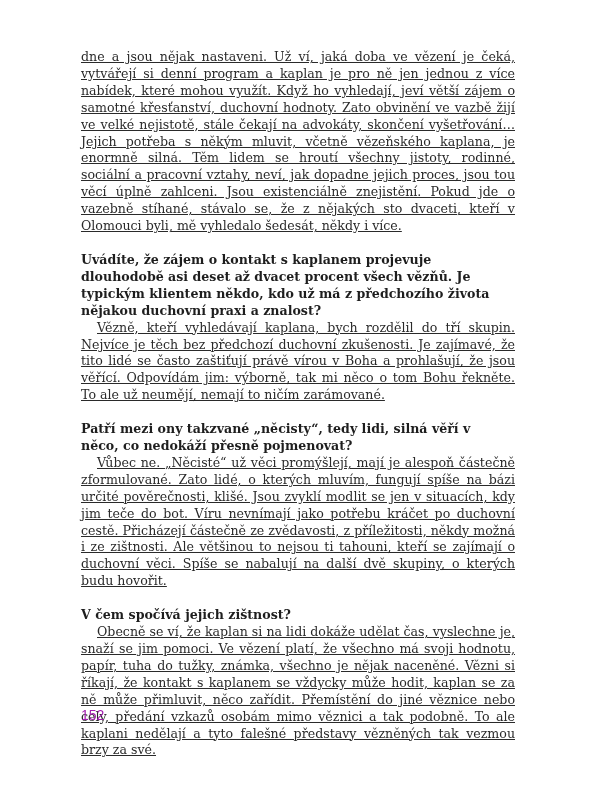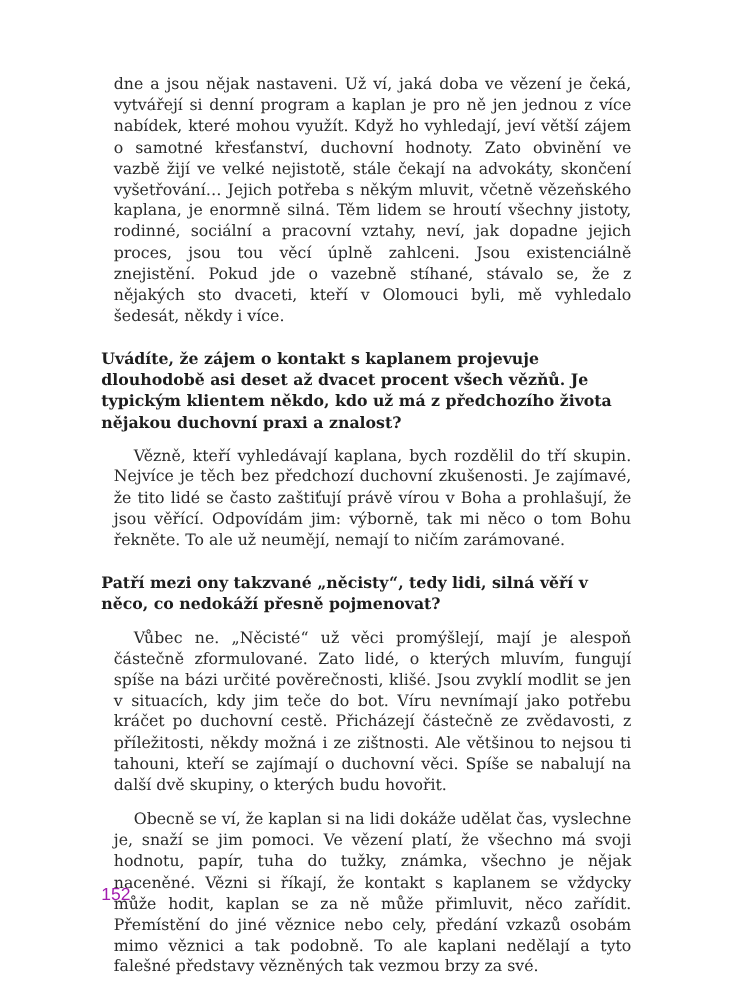--- a/index.html
+++ b/index.html
@@ -8,21 +8,21 @@
     position: absolute;
     left: 81px;
     top: 49px;
     width: 434px;
     font-family: "DejaVu Serif", serif;
     font-size: 12.6px;
     line-height: 16.9px;
     color: #2a2a2a;
     text-align: justify;
   }
-  .para { margin: 10px; text-indent: 0; }
+  .para { margin: 0; text-indent: 0; text-decoration: underline; }
   .para.indent { text-indent: 16px; }
   .heading {
     margin: 17px 12px 0 0;
     font-weight: bold;
     color: #1e1e1e;
     text-align: left;
   }
   .page-number {
     position: absolute;
     left: 81px;
@@ -34,16 +34,17 @@
 </style>
 </head>
 <body>
 
 <div class="page">
   <p class="para">dne a jsou nějak nastaveni. Už ví, jaká doba ve vězení je čeká, vytvářejí si denní program a kaplan je pro ně jen jednou z více nabídek, které mohou využít. Když ho vyhledají, jeví větší zájem o samotné křesťanství, duchovní hodnoty. Zato obvinění ve vazbě žijí ve velké nejistotě, stále čekají na advokáty, skončení vyšetřování… Jejich potřeba s někým mluvit, včetně vězeňského kaplana, je enormně silná. Těm lidem se hroutí všechny jistoty, rodinné, sociální a pracovní vztahy, neví, jak dopadne jejich proces, jsou tou věcí úplně zahlceni. Jsou existenciálně znejistění. Pokud jde o vazebně stíhané, stávalo se, že z nějakých sto dvaceti, kteří v Olomouci byli, mě vyhledalo šedesát, někdy i více.</p>
   <p class="heading">Uvádíte, že zájem o kontakt s kaplanem projevuje dlouhodobě asi deset až dvacet procent všech vězňů. Je typickým klientem někdo, kdo už má z předchozího života nějakou duchovní praxi a znalost?</p>
   <p class="para indent">Vězně, kteří vyhledávají kaplana, bych rozdělil do tří skupin. Nejvíce je těch bez předchozí duchovní zkušenosti. Je zajímavé, že tito lidé se často zaštiťují právě vírou v Boha a prohlašují, že jsou věřící. Odpovídám jim: výborně, tak mi něco o tom Bohu řekněte. To ale už neumějí, nemají to ničím zarámované.</p>
   <p class="heading">Patří mezi ony takzvané „něcisty“, tedy lidi, silná věří v něco, co nedokáží přesně pojmenovat?</p>
   <p class="para indent">Vůbec ne. „Něcisté“ už věci promýšlejí, mají je alespoň částečně zformulované. Zato lidé, o kterých mluvím, fungují spíše na bázi určité pověrečnosti, klišé. Jsou zvyklí modlit se jen v situacích, kdy jim teče do bot. Víru nevnímají jako potřebu kráčet po duchovní cestě. Přicházejí částečně ze zvědavosti, z příležitosti, někdy možná i ze zištnosti. Ale většinou to nejsou ti tahouni, kteří se zajímají o duchovní věci. Spíše se nabalují na další dvě skupiny, o kterých budu hovořit.</p>
+  <p class="heading">V čem spočívá jejich zištnost?</p>
   <p class="para indent">Obecně se ví, že kaplan si na lidi dokáže udělat čas, vyslechne je, snaží se jim pomoci. Ve vězení platí, že všechno má svoji hodnotu, papír, tuha do tužky, známka, všechno je nějak naceněné. Vězni si říkají, že kontakt s kaplanem se vždycky může hodit, kaplan se za ně může přimluvit, něco zařídit. Přemístění do jiné věznice nebo cely, předání vzkazů osobám mimo věznici a tak podobně. To ale kaplani nedělají a tyto falešné představy vězněných tak vezmou brzy za své.</p>
 </div>
 
 <div class="page-number">152</div>
 
 </body></html>

